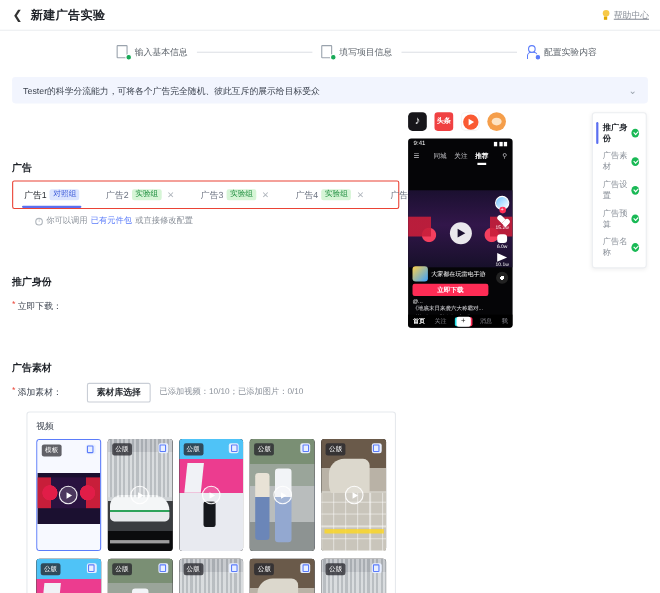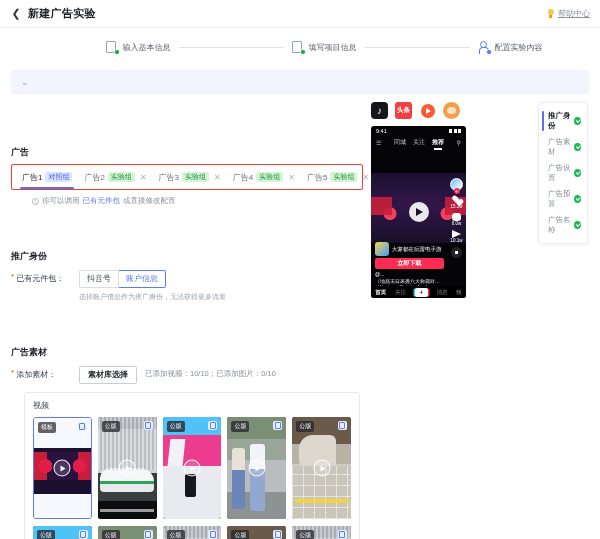--- a/index.html
+++ b/index.html
@@ -78,21 +78,21 @@
   .left-col { width: 352px; }
   .right-col { width: 217px; position: relative; }
 
   .sec-title { font-size: 9px; font-weight: bold; color: #1f2329; margin-bottom: 5px; margin-top: 44px; }
 
   
   .tabs-outline {
     border: 1px solid #ea4335; border-radius: 2px; padding: 2px 4px;
     display: flex; align-items: center; height: 26px;
   }
-  .tabs-row { display: flex; align-items: flex-start; flex: 1; gap: 0; }
+  .tabs-row { display: flex; align-items: flex-start; flex: 1; gap: 12px; }
   .tab {
     display: flex; align-items: center; gap: 3px; padding: 3px 6px;
     cursor: pointer; position: relative; white-space: nowrap;
   }
   .tab-name { font-size: 8px; color: #6b7280; }
   .tab.active .tab-name { color: #1f2329; }
   .tab.active::after {
     content: ""; position: absolute; left: 4px; right: 4px; bottom: -3px;
     height: 2px; background: #5b6ff0; border-radius: 1px;
   }
@@ -418,20 +418,21 @@
     <div class="step">
       <span class="step-ico blue">
           <i class="person"></i>
           <i class="dot"></i>
         </span>
       <span class="step-label">配置实验内容</span>
     </div>
   </div>
 
   <div class="banner">
+    <div class="banner-text">Tester的科学分流能力，可将各个广告完全随机、彼此互斥的展示给目标受众</div>
     <div class="chev">⌄</div>
   </div>
 
   <div class="body-wrap">
 
     <div class="left-col">
 
       <div class="sec-title">广告</div>
 
       <div class="tabs-outline">
@@ -479,28 +480,21 @@
         <span class="hint-text">你可以调用</span>
         <span class="hint-link">已有元件包</span>
         <span class="hint-text">或直接修改配置</span>
       </div>
 
       <div class="form-sec">
         <div class="sec-title">推广身份</div>
         <div class="row">
           <div class="row-label">
             <span class="req">*</span>
-            <span>已有元件包：</span>
-          </div>
-          <div>
-            <div class="seg">
-              <div class="seg-btn">抖音号</div>
-              <div class="seg-btn on">账户信息</div>
-            </div>
-            <div class="sub-hint">选择账户信息作为推广身份，无法获得更多流量</div>
+            <span>立即下载：</span>
           </div>
         </div>
       </div>
 
       <div class="form-sec">
         <div class="sec-title">广告素材</div>
         <div class="row">
           <div class="row-label">
             <span class="req">*</span>
             <span>添加素材：</span>

